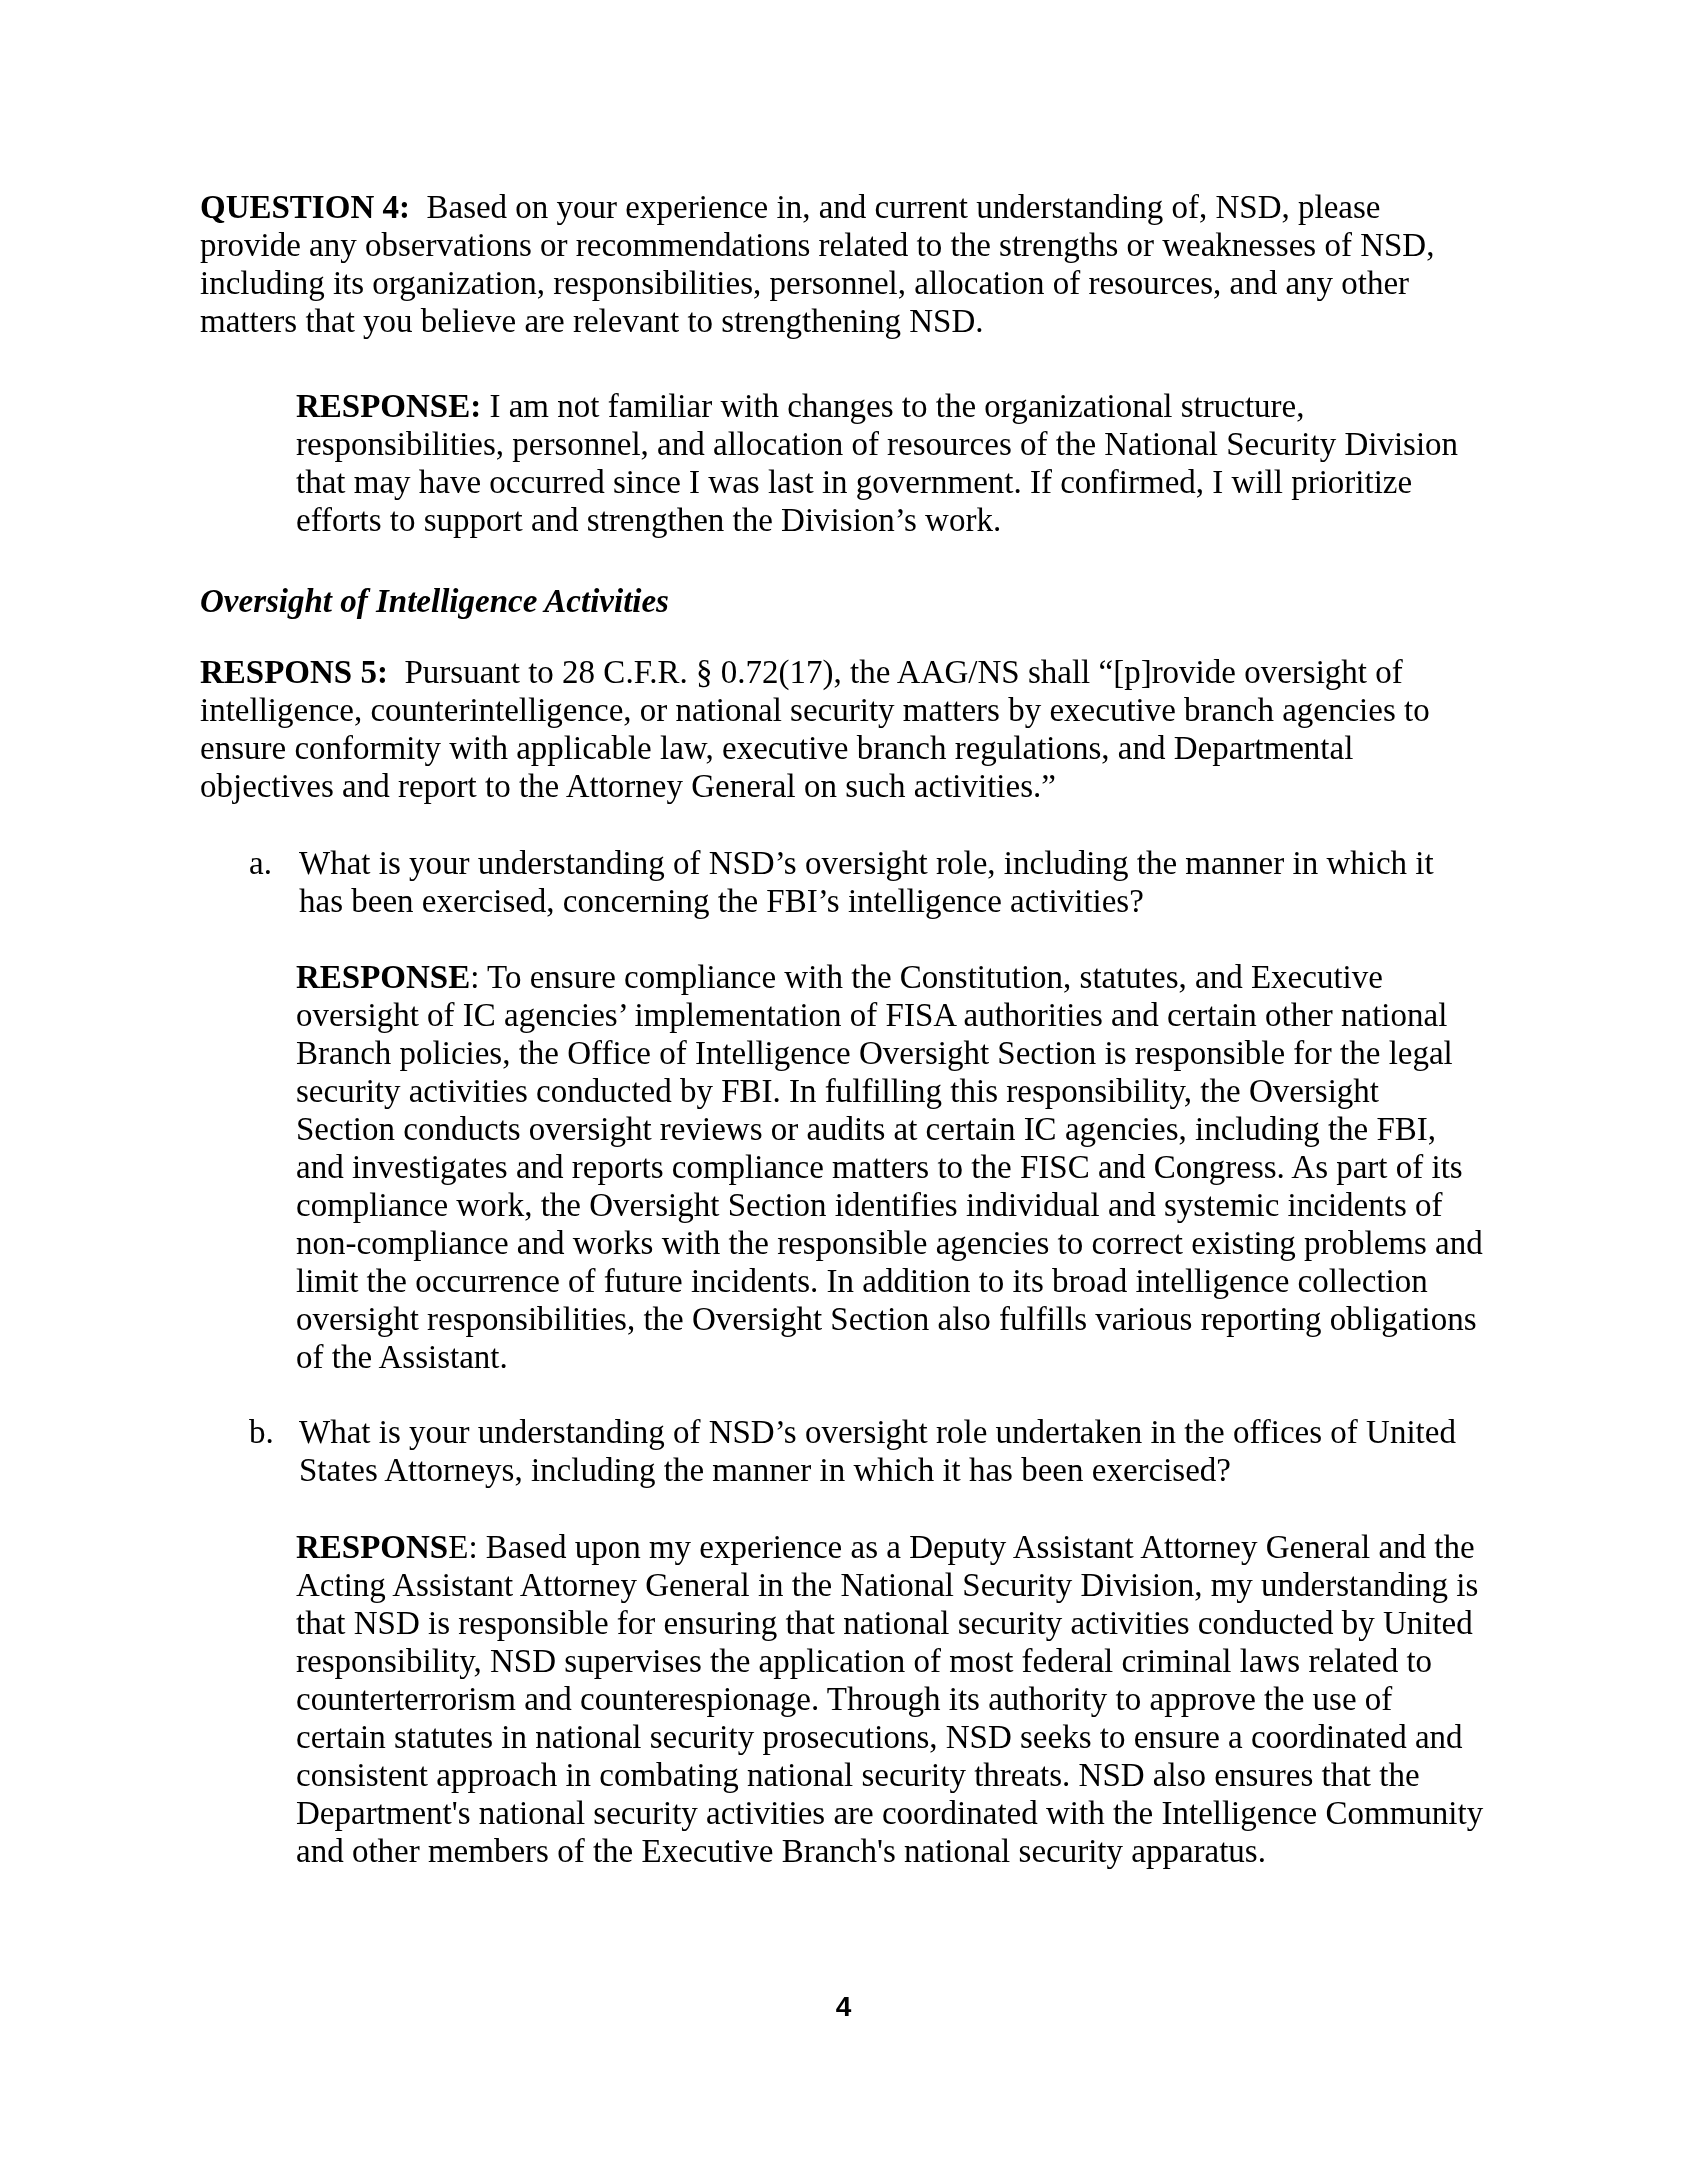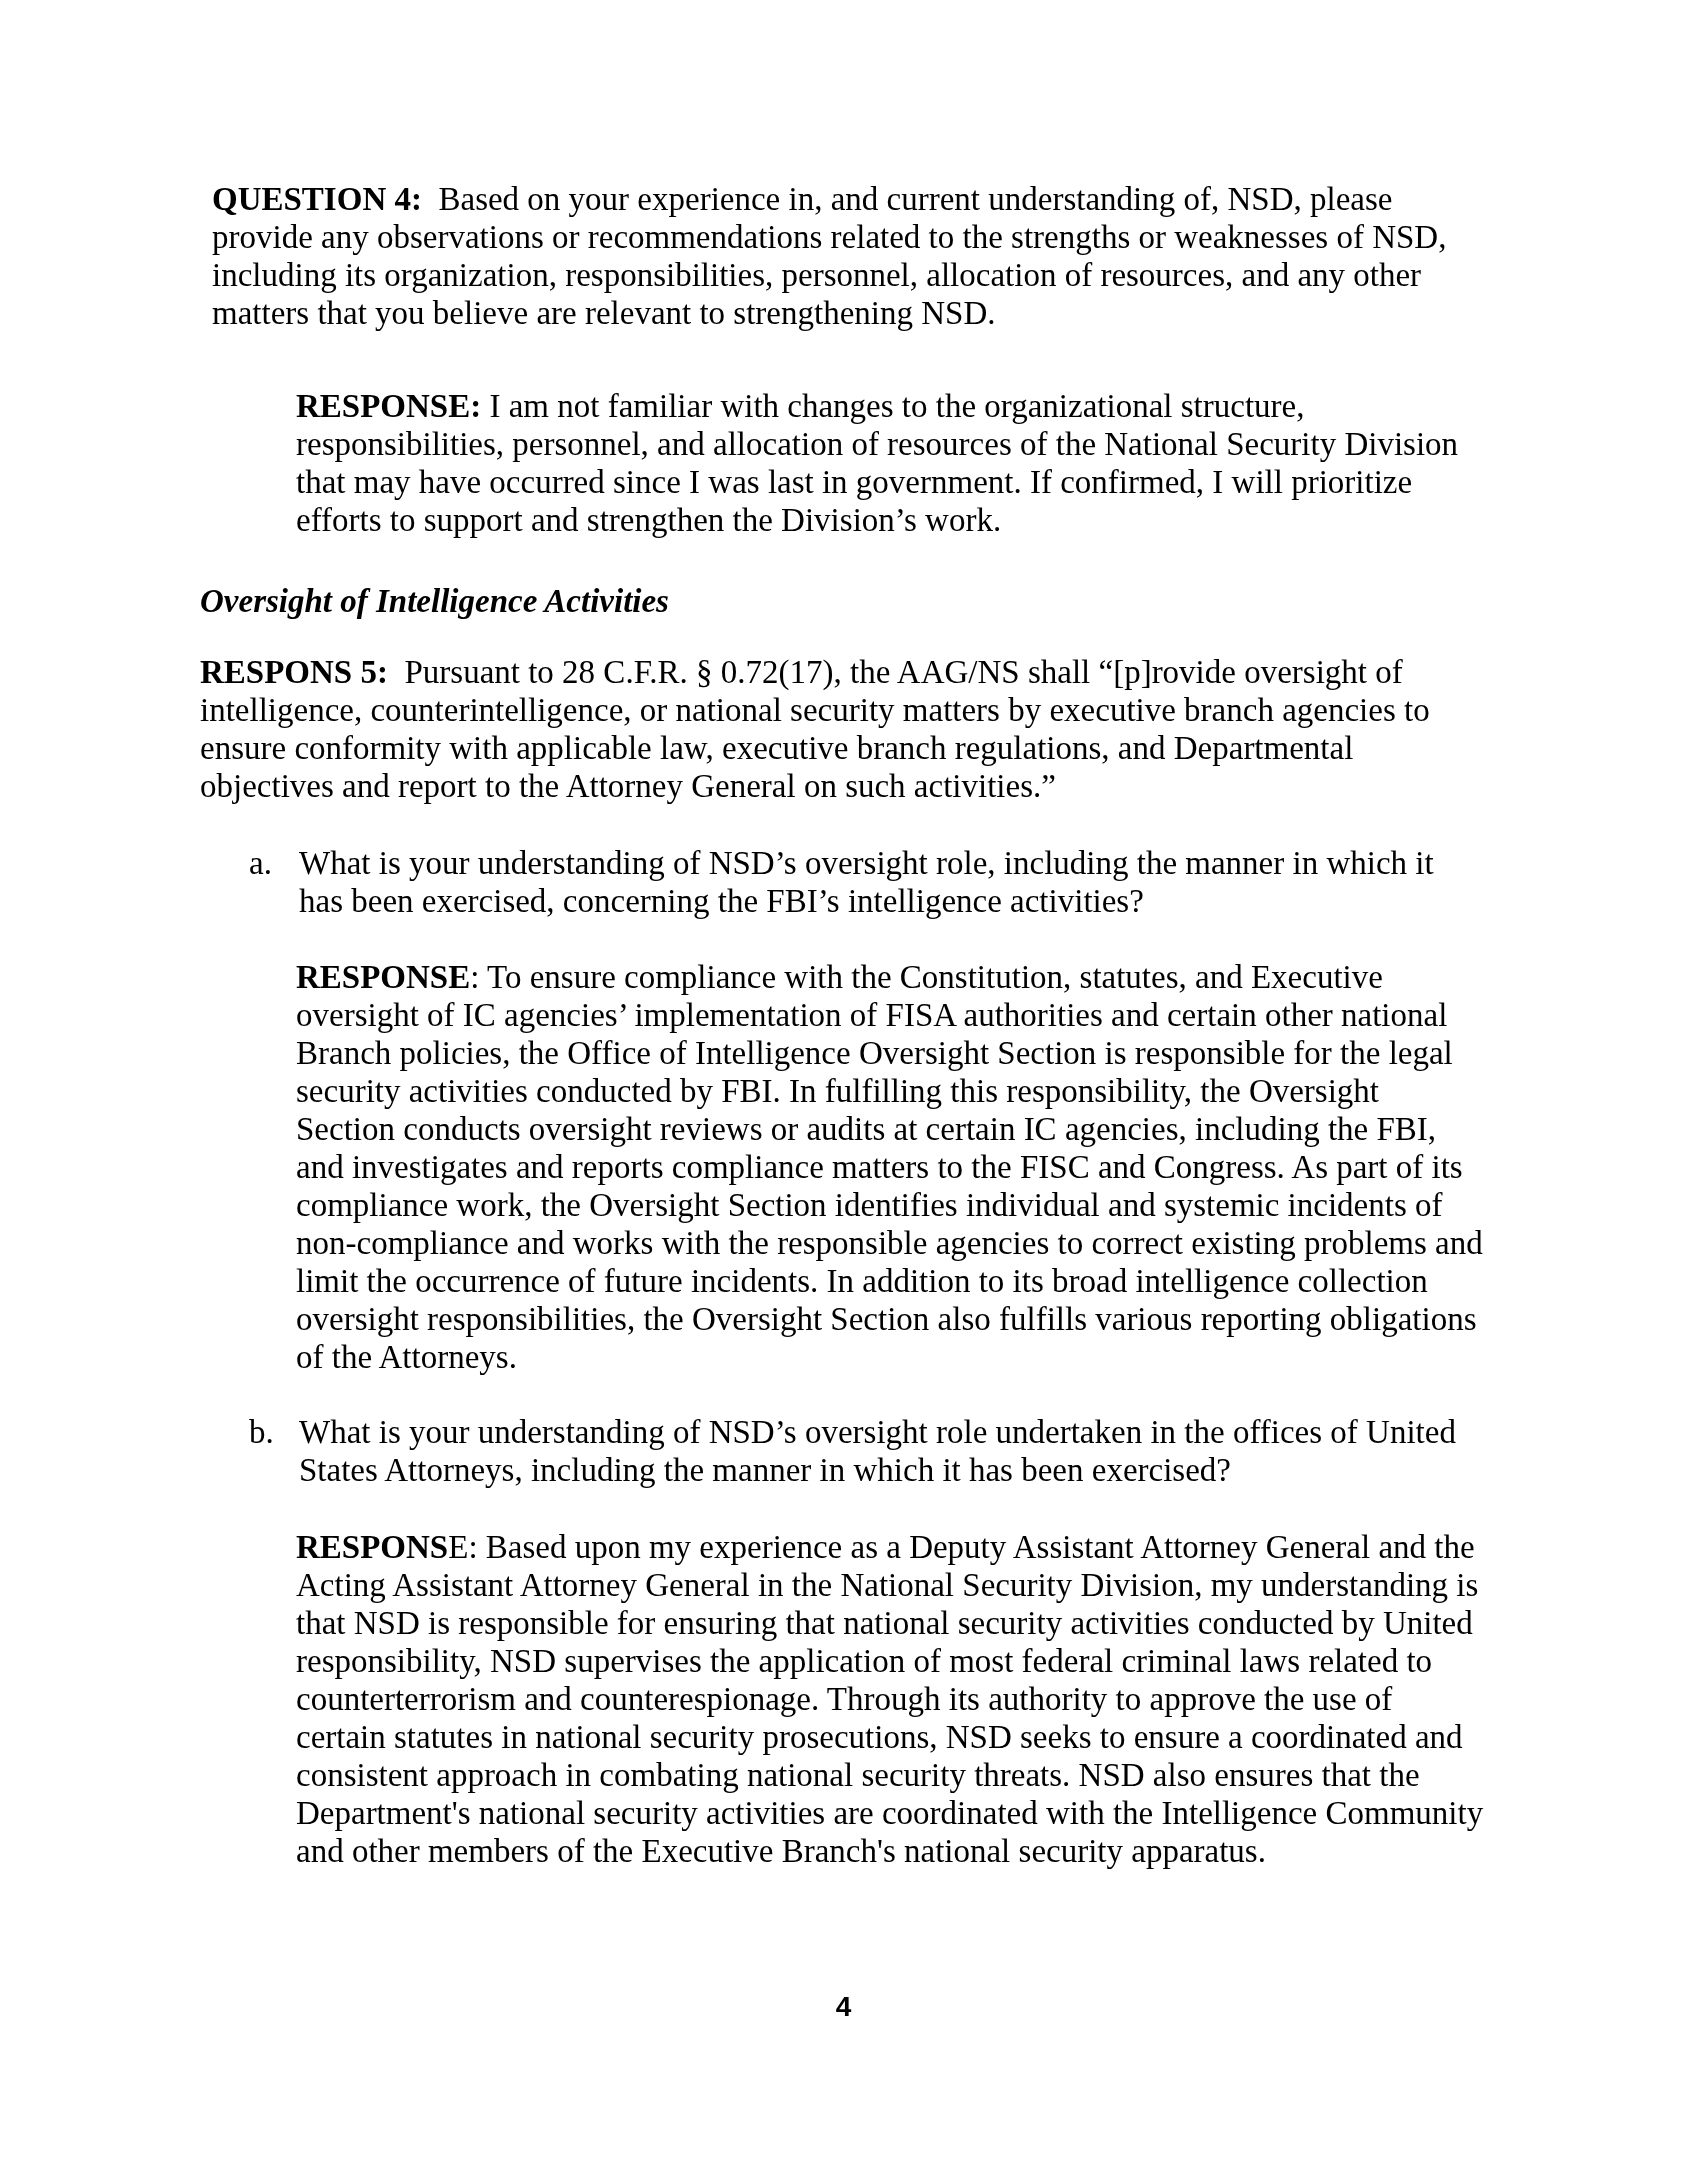--- a/index.html
+++ b/index.html
@@ -22,21 +22,21 @@
     position: absolute; left: 0; width: 1687px; top: 1990px; text-align: center;
     font-family: "Liberation Sans", "DejaVu Sans", sans-serif; font-weight: bold;
     font-size: 28px; line-height: 33px;
   }
 </style>
 </head>
 <body>
 
 <div class="page">
 
-  <div class="block q-block" style="top:180px;margin-left:12px;">
+  <div class="block q-block" style="top:188px;">
     <span class="line"><span class="b">QUESTION 4:</span><span style="white-space:pre">  Based on your experience in, and current understanding of, NSD, please</span></span>
     <span class="line">provide any observations or recommendations related to the strengths or weaknesses of NSD,</span>
     <span class="line">including its organization, responsibilities, personnel, allocation of resources, and any other</span>
     <span class="line">matters that you believe are relevant to strengthening NSD.</span>
   </div>
 
   <div class="block r-block" style="top:387px;">
     <span class="line"><span class="b">RESPONSE:</span><span style="white-space:pre"> I am not familiar with changes to the organizational structure,</span></span>
     <span class="line">responsibilities, personnel, and allocation of resources of the National Security Division</span>
     <span class="line">that may have occurred since I was last in government. If confirmed, I will prioritize</span>
@@ -62,21 +62,21 @@
     <span class="line"><span class="b">RESPONSE</span><span>:</span><span style="white-space:pre"> To ensure compliance with the Constitution, statutes, and Executive</span></span>
     <span class="line">oversight of IC agencies’ implementation of FISA authorities and certain other national</span>
     <span class="line">Branch policies, the Office of Intelligence Oversight Section is responsible for the legal</span>
     <span class="line">security activities conducted by FBI. In fulfilling this responsibility, the Oversight</span>
     <span class="line">Section conducts oversight reviews or audits at certain IC agencies, including the FBI,</span>
     <span class="line">and investigates and reports compliance matters to the FISC and Congress. As part of its</span>
     <span class="line">compliance work, the Oversight Section identifies individual and systemic incidents of</span>
     <span class="line">non-compliance and works with the responsible agencies to correct existing problems and</span>
     <span class="line">limit the occurrence of future incidents. In addition to its broad intelligence collection</span>
     <span class="line">oversight responsibilities, the Oversight Section also fulfills various reporting obligations</span>
-    <span class="line">of the Attorneys.</span>
+    <span class="line">of the Assistant.</span>
   </div>
 
   <div class="item-label" style="top:1413px;">b.</div>
   <div class="block item-text" style="top:1413px;">
     <span class="line">What is your understanding of NSD’s oversight role undertaken in the offices of United</span>
     <span class="line">States Attorneys, including the manner in which it has been exercised?</span>
   </div>
 
   <div class="block r-block" style="top:1528px;">
     <span class="line"><span class="b">RESPONS</span><span>E:</span><span style="white-space:pre"> Based upon my experience as a Deputy Assistant Attorney General and the</span></span>

